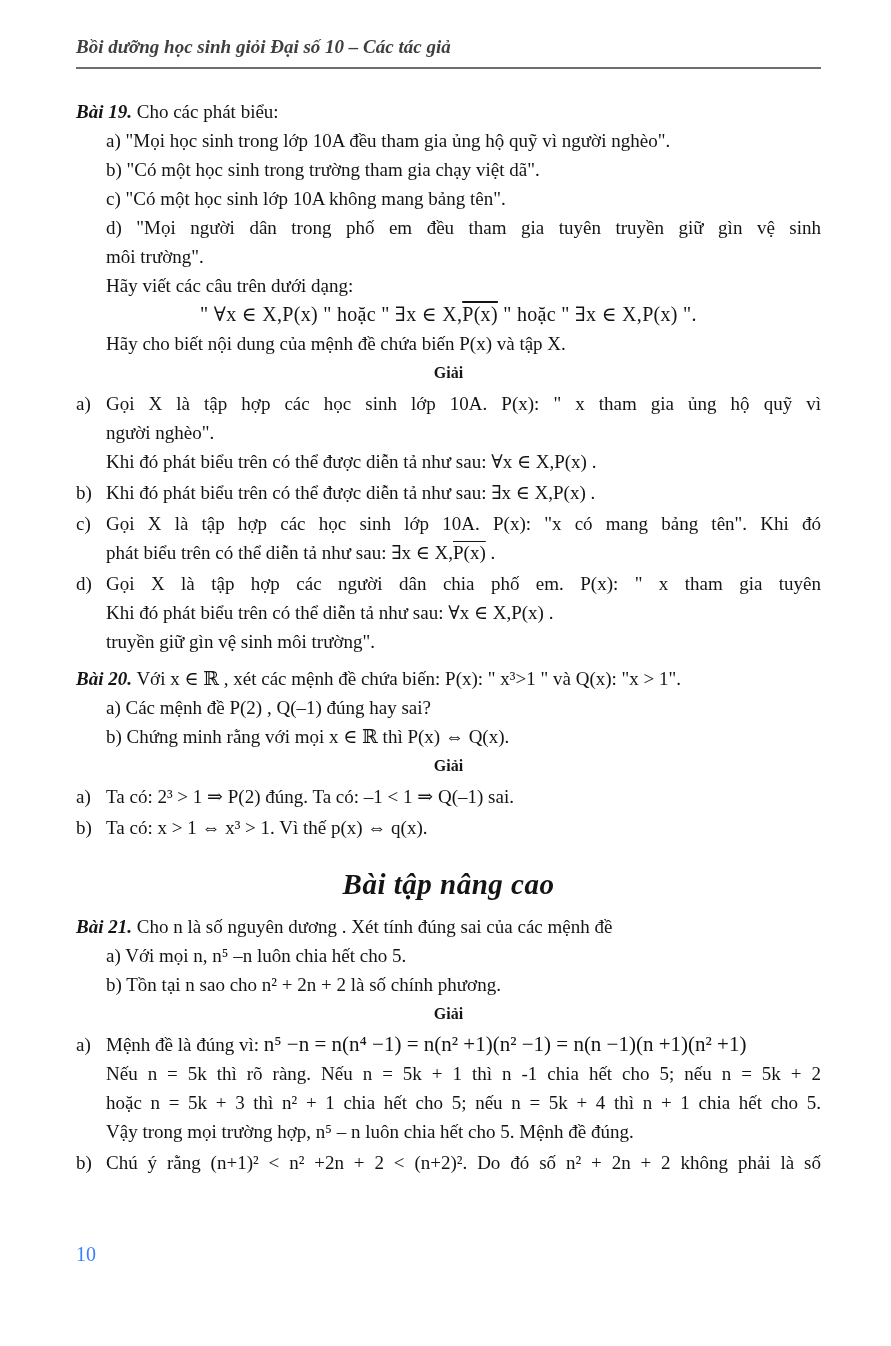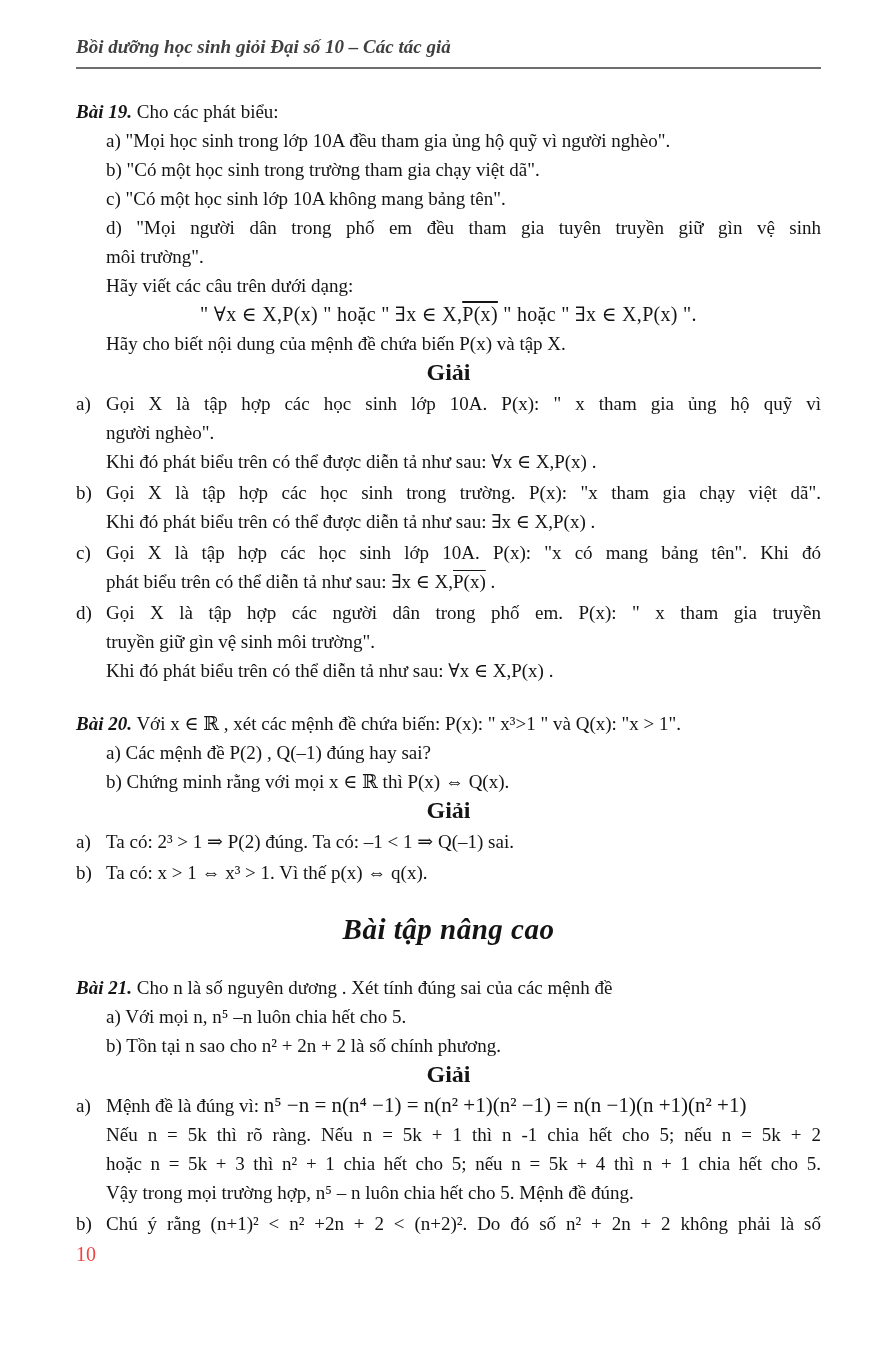--- a/index.html
+++ b/index.html
@@ -12,32 +12,32 @@
     padding:34px 70px 0 76px;}
   .hdr-text{font-size:19px;font-style:italic;font-weight:bold;color:#3f3f3f;line-height:26px;}
   .rule{border-bottom:2px solid #6e6e6e;margin-top:7px;}
   .content{margin-top:28px;font-size:19px;line-height:29px;}
   .pline{margin-top:0;}
   .bl{font-weight:bold;font-style:italic;}
   .li{margin-left:30px;}
   .jline{text-align:justify;text-align-last:justify;}
   .formula{font-size:20px;text-align:center;letter-spacing:.3px;}
   .ovl{text-decoration:overline;}
-  .giai{text-align:center;font-weight:bold;font-size:24px;}
+  .giai{text-align:center;font-weight:bold;font-size:16px;}
   .sol{display:flex;margin-top:2px;}
   .sol .mk{flex:none;width:30px;}
   .sol .bd{flex:1;min-width:0;}
   .prob{margin-top:0;}
-  .prob-20,.prob-21{margin-top:24px;}
+  .prob-20,.prob-21{margin-top:8px;}
   .section-heading{
     text-align:center;font-size:29px;line-height:40px;font-style:italic;
     font-weight:600;margin-top:22px;letter-spacing:.5px;
   }
   .math{font-size:21px;}
-  .pageno{position:absolute;left:76px;top:1243px;font-size:20px;color:#ef4444;}
+  .pageno{position:absolute;left:76px;top:1243px;font-size:20px;color:#3b82f6;}
 </style>
 </head>
 <body>
 
 <div class="page">
 
   <div>
     <div class="hdr-text">Bồi dưỡng học sinh giỏi Đại số 10 – Các tác giả</div>
     <div class="rule"></div>
   </div>
@@ -60,37 +60,36 @@
         <div class="mk">a)</div>
         <div class="bd">
           <div class="jline">Gọi X là tập hợp các học sinh lớp 10A. P(x): " x tham gia ủng hộ quỹ vì</div>
           <div>người nghèo".</div>
           <div>Khi đó phát biểu trên có thể được diễn tả như sau: ∀x ∈ X,P(x) .</div>
         </div>
       </div>
       <div class="sol">
         <div class="mk">b)</div>
         <div class="bd">
-          <div class="jline">Gọi X là tập hợp các học sinh trong trường. P(x): "x tham gia chạy việt dã".</div>
           <div>Khi đó phát biểu trên có thể được diễn tả như sau: ∃x ∈ X,P(x) .</div>
         </div>
       </div>
       <div class="sol">
         <div class="mk">c)</div>
         <div class="bd">
           <div class="jline">Gọi X là tập hợp các học sinh lớp 10A. P(x): "x có mang bảng tên". Khi đó</div>
           <div><span>phát biểu trên có thể diễn tả như sau: ∃x ∈ X,</span><span class="ovl">P(x)</span><span> .</span></div>
         </div>
       </div>
       <div class="sol">
         <div class="mk">d)</div>
         <div class="bd">
-          <div class="jline">Gọi X là tập hợp các người dân trong phố em. P(x): " x tham gia truyền</div>
+          <div class="jline">Gọi X là tập hợp các người dân chia phố em. P(x): " x tham gia tuyên</div>
+          <div>Khi đó phát biểu trên có thể diễn tả như sau: ∀x ∈ X,P(x) .</div>
           <div>truyền giữ gìn vệ sinh môi trường".</div>
-          <div>Khi đó phát biểu trên có thể diễn tả như sau: ∀x ∈ X,P(x) .</div>
         </div>
       </div>
     </div>
 
     <div class="prob prob-20">
       <div class="pline"><span class="bl">Bài 20.</span> <span>Với x ∈ ℝ , xét các mệnh đề chứa biến: P(x): " x³&gt;1 " và Q(x): "x &gt; 1".</span></div>
       <div class="li"><span>a)</span> <span>Các mệnh đề P(2) , Q(–1) đúng hay sai?</span></div>
       <div class="li"><span>b)</span> <span>Chứng minh rằng với mọi x ∈ ℝ thì P(x) ⇔ Q(x).</span></div>
       <div class="giai">Giải</div>
       <div class="sol">

